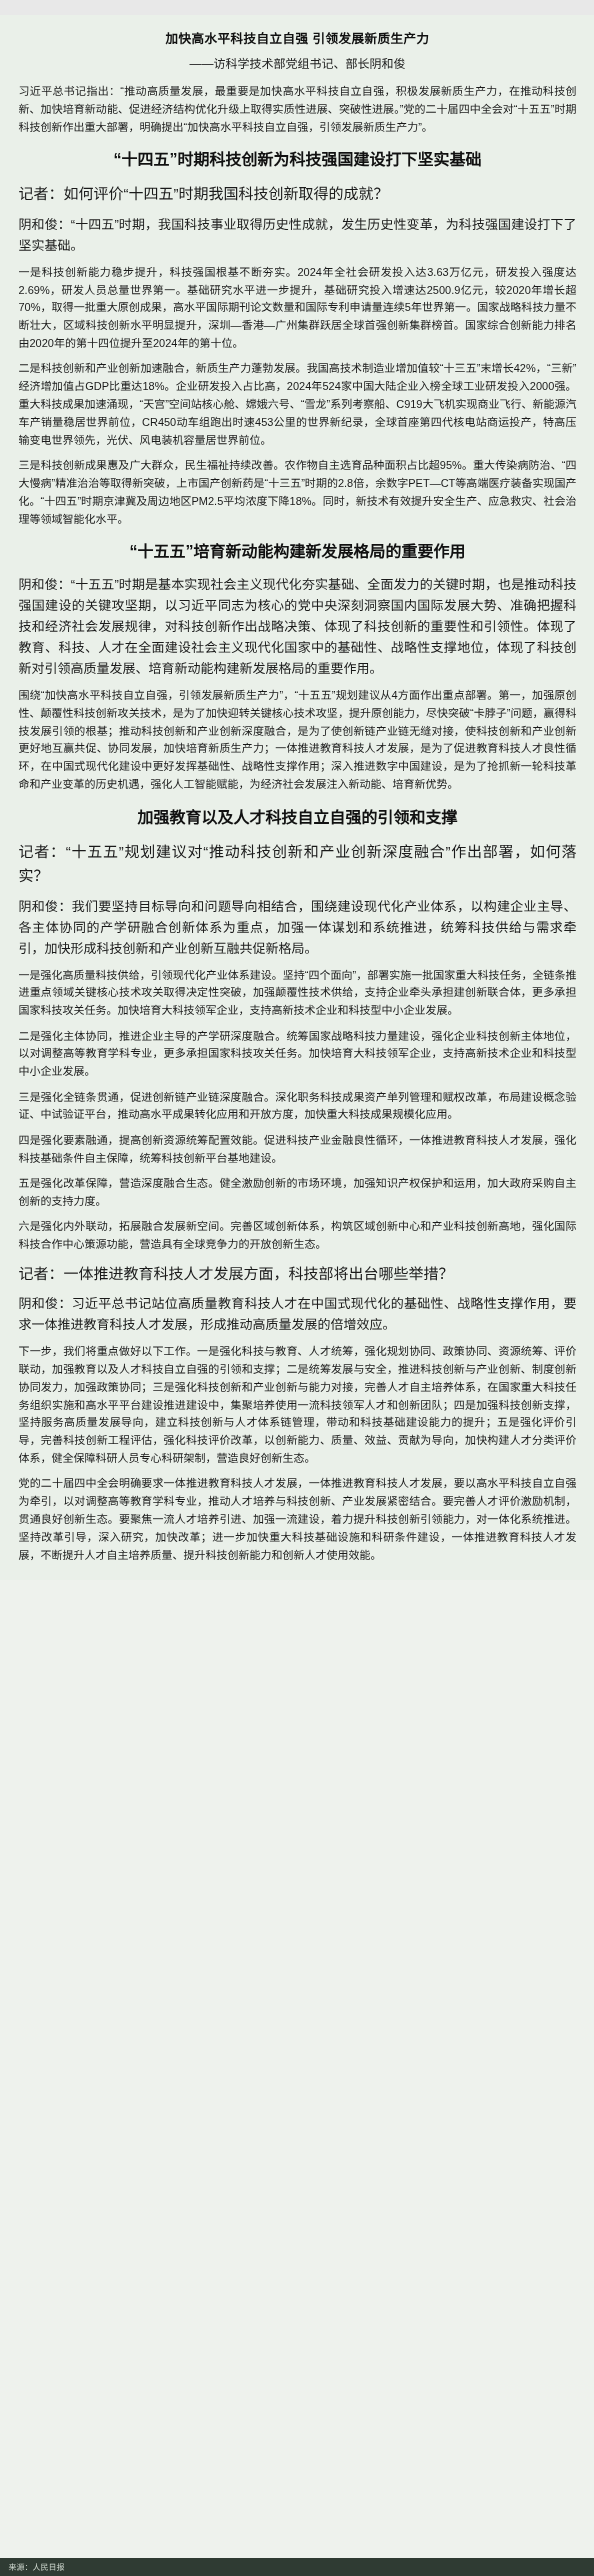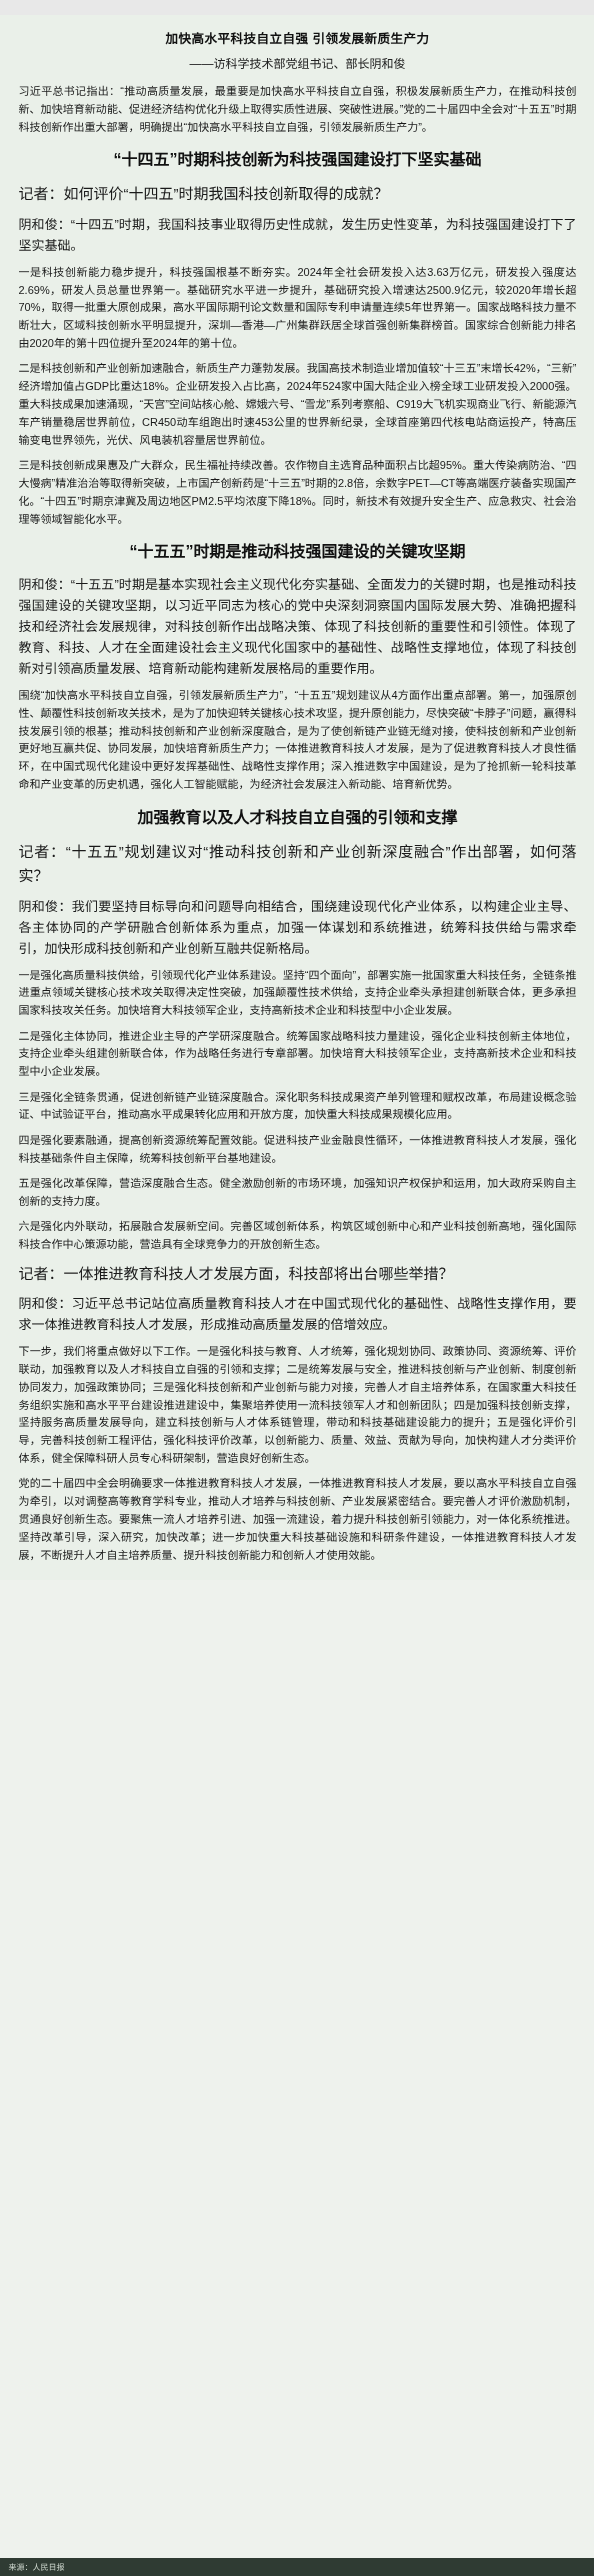--- a/index.html
+++ b/index.html
@@ -98,31 +98,31 @@
     <p class="body-text">习近平总书记指出：“推动高质量发展，最重要是加快高水平科技自立自强，积极发展新质生产力，在推动科技创新、加快培育新动能、促进经济结构优化升级上取得实质性进展、突破性进展。”党的二十届四中全会对“十五五”时期科技创新作出重大部署，明确提出“加快高水平科技自立自强，引领发展新质生产力”。</p>
 
     <div class="section-head">“十四五”时期科技创新为科技强国建设打下坚实基础</div>
 
     <p class="qa-q">记者：如何评价“十四五”时期我国科技创新取得的成就？</p>
     <p class="qa-a">阴和俊：“十四五”时期，我国科技事业取得历史性成就，发生历史性变革，为科技强国建设打下了坚实基础。</p>
     <p class="body-text">一是科技创新能力稳步提升，科技强国根基不断夯实。2024年全社会研发投入达3.63万亿元，研发投入强度达2.69%，研发人员总量世界第一。基础研究水平进一步提升，基础研究投入增速达2500.9亿元，较2020年增长超70%，取得一批重大原创成果，高水平国际期刊论文数量和国际专利申请量连续5年世界第一。国家战略科技力量不断壮大，区域科技创新水平明显提升，深圳—香港—广州集群跃居全球首强创新集群榜首。国家综合创新能力排名由2020年的第十四位提升至2024年的第十位。</p>
     <p class="body-text">二是科技创新和产业创新加速融合，新质生产力蓬勃发展。我国高技术制造业增加值较“十三五”末增长42%，“三新”经济增加值占GDP比重达18%。企业研发投入占比高，2024年524家中国大陆企业入榜全球工业研发投入2000强。重大科技成果加速涌现，“天宫”空间站核心舱、嫦娥六号、“雪龙”系列考察船、C919大飞机实现商业飞行、新能源汽车产销量稳居世界前位，CR450动车组跑出时速453公里的世界新纪录，全球首座第四代核电站商运投产，特高压输变电世界领先，光伏、风电装机容量居世界前位。</p>
     <p class="body-text">三是科技创新成果惠及广大群众，民生福祉持续改善。农作物自主选育品种面积占比超95%。重大传染病防治、“四大慢病”精准治治等取得新突破，上市国产创新药是“十三五”时期的2.8倍，余数字PET—CT等高端医疗装备实现国产化。“十四五”时期京津冀及周边地区PM2.5平均浓度下降18%。同时，新技术有效提升安全生产、应急救灾、社会治理等领域智能化水平。</p>
 
-    <div class="section-head">“十五五”时期是推动科技强国建设的关键攻坚期</div>
+    <div class="section-head">“十五五”培育新动能构建新发展格局的重要作用</div>
 
     <p class="qa-a">阴和俊：“十五五”时期是基本实现社会主义现代化夯实基础、全面发力的关键时期，也是推动科技强国建设的关键攻坚期，以习近平同志为核心的党中央深刻洞察国内国际发展大势、准确把握科技和经济社会发展规律，对科技创新作出战略决策、体现了科技创新的重要性和引领性。体现了教育、科技、人才在全面建设社会主义现代化国家中的基础性、战略性支撑地位，体现了科技创新对引领高质量发展、培育新动能构建新发展格局的重要作用。</p>
     <p class="body-text">围绕“加快高水平科技自立自强，引领发展新质生产力”，“十五五”规划建议从4方面作出重点部署。第一，加强原创性、颠覆性科技创新攻关技术，是为了加快迎转关键核心技术攻坚，提升原创能力，尽快突破“卡脖子”问题，赢得科技发展引领的根基；推动科技创新和产业创新深度融合，是为了使创新链产业链无缝对接，使科技创新和产业创新更好地互赢共促、协同发展，加快培育新质生产力；一体推进教育科技人才发展，是为了促进教育科技人才良性循环，在中国式现代化建设中更好发挥基础性、战略性支撑作用；深入推进数字中国建设，是为了抢抓新一轮科技革命和产业变革的历史机遇，强化人工智能赋能，为经济社会发展注入新动能、培育新优势。</p>
 
     <div class="section-head">加强教育以及人才科技自立自强的引领和支撑</div>
 
     <p class="qa-q">记者：“十五五”规划建议对“推动科技创新和产业创新深度融合”作出部署，如何落实？</p>
     <p class="qa-a">阴和俊：我们要坚持目标导向和问题导向相结合，围绕建设现代化产业体系，以构建企业主导、各主体协同的产学研融合创新体系为重点，加强一体谋划和系统推进，统筹科技供给与需求牵引，加快形成科技创新和产业创新互融共促新格局。</p>
     <p class="body-text">一是强化高质量科技供给，引领现代化产业体系建设。坚持“四个面向”，部署实施一批国家重大科技任务，全链条推进重点领域关键核心技术攻关取得决定性突破，加强颠覆性技术供给，支持企业牵头承担建创新联合体，更多承担国家科技攻关任务。加快培育大科技领军企业，支持高新技术企业和科技型中小企业发展。</p>
-    <p class="body-text">二是强化主体协同，推进企业主导的产学研深度融合。统筹国家战略科技力量建设，强化企业科技创新主体地位，支持企业牵头组建创新联合体，作为战略任务进行专章部署。加快培育大科技领军企业，支持高新技术企业和科技型中小企业发展。</p>
+    <p class="body-text">二是强化主体协同，推进企业主导的产学研深度融合。统筹国家战略科技力量建设，强化企业科技创新主体地位，以对调整高等教育学科专业，更多承担国家科技攻关任务。加快培育大科技领军企业，支持高新技术企业和科技型中小企业发展。</p>
     <p class="body-text">三是强化全链条贯通，促进创新链产业链深度融合。深化职务科技成果资产单列管理和赋权改革，布局建设概念验证、中试验证平台，推动高水平成果转化应用和开放方度，加快重大科技成果规模化应用。</p>
     <p class="body-text">四是强化要素融通，提高创新资源统筹配置效能。促进科技产业金融良性循环，一体推进教育科技人才发展，强化科技基础条件自主保障，统筹科技创新平台基地建设。</p>
     <p class="body-text">五是强化改革保障，营造深度融合生态。健全激励创新的市场环境，加强知识产权保护和运用，加大政府采购自主创新的支持力度。</p>
     <p class="body-text">六是强化内外联动，拓展融合发展新空间。完善区域创新体系，构筑区域创新中心和产业科技创新高地，强化国际科技合作中心策源功能，营造具有全球竞争力的开放创新生态。</p>
 
     <p class="qa-q">记者：一体推进教育科技人才发展方面，科技部将出台哪些举措？</p>
     <p class="qa-a">阴和俊：习近平总书记站位高质量教育科技人才在中国式现代化的基础性、战略性支撑作用，要求一体推进教育科技人才发展，形成推动高质量发展的倍增效应。</p>
     <p class="body-text">下一步，我们将重点做好以下工作。一是强化科技与教育、人才统筹，强化规划协同、政策协同、资源统筹、评价联动，加强教育以及人才科技自立自强的引领和支撑；二是统筹发展与安全，推进科技创新与产业创新、制度创新协同发力，加强政策协同；三是强化科技创新和产业创新与能力对接，完善人才自主培养体系，在国家重大科技任务组织实施和高水平平台建设推进建设中，集聚培养使用一流科技领军人才和创新团队；四是加强科技创新支撑，坚持服务高质量发展导向，建立科技创新与人才体系链管理，带动和科技基础建设能力的提升；五是强化评价引导，完善科技创新工程评估，强化科技评价改革，以创新能力、质量、效益、贡献为导向，加快构建人才分类评价体系，健全保障科研人员专心科研架制，营造良好创新生态。</p>
     <p class="body-text">党的二十届四中全会明确要求一体推进教育科技人才发展，一体推进教育科技人才发展，要以高水平科技自立自强为牵引，以对调整高等教育学科专业，推动人才培养与科技创新、产业发展紧密结合。要完善人才评价激励机制，贯通良好创新生态。要聚焦一流人才培养引进、加强一流建设，着力提升科技创新引领能力，对一体化系统推进。坚持改革引导，深入研究，加快改革；进一步加快重大科技基础设施和科研条件建设，一体推进教育科技人才发展，不断提升人才自主培养质量、提升科技创新能力和创新人才使用效能。</p>
 

